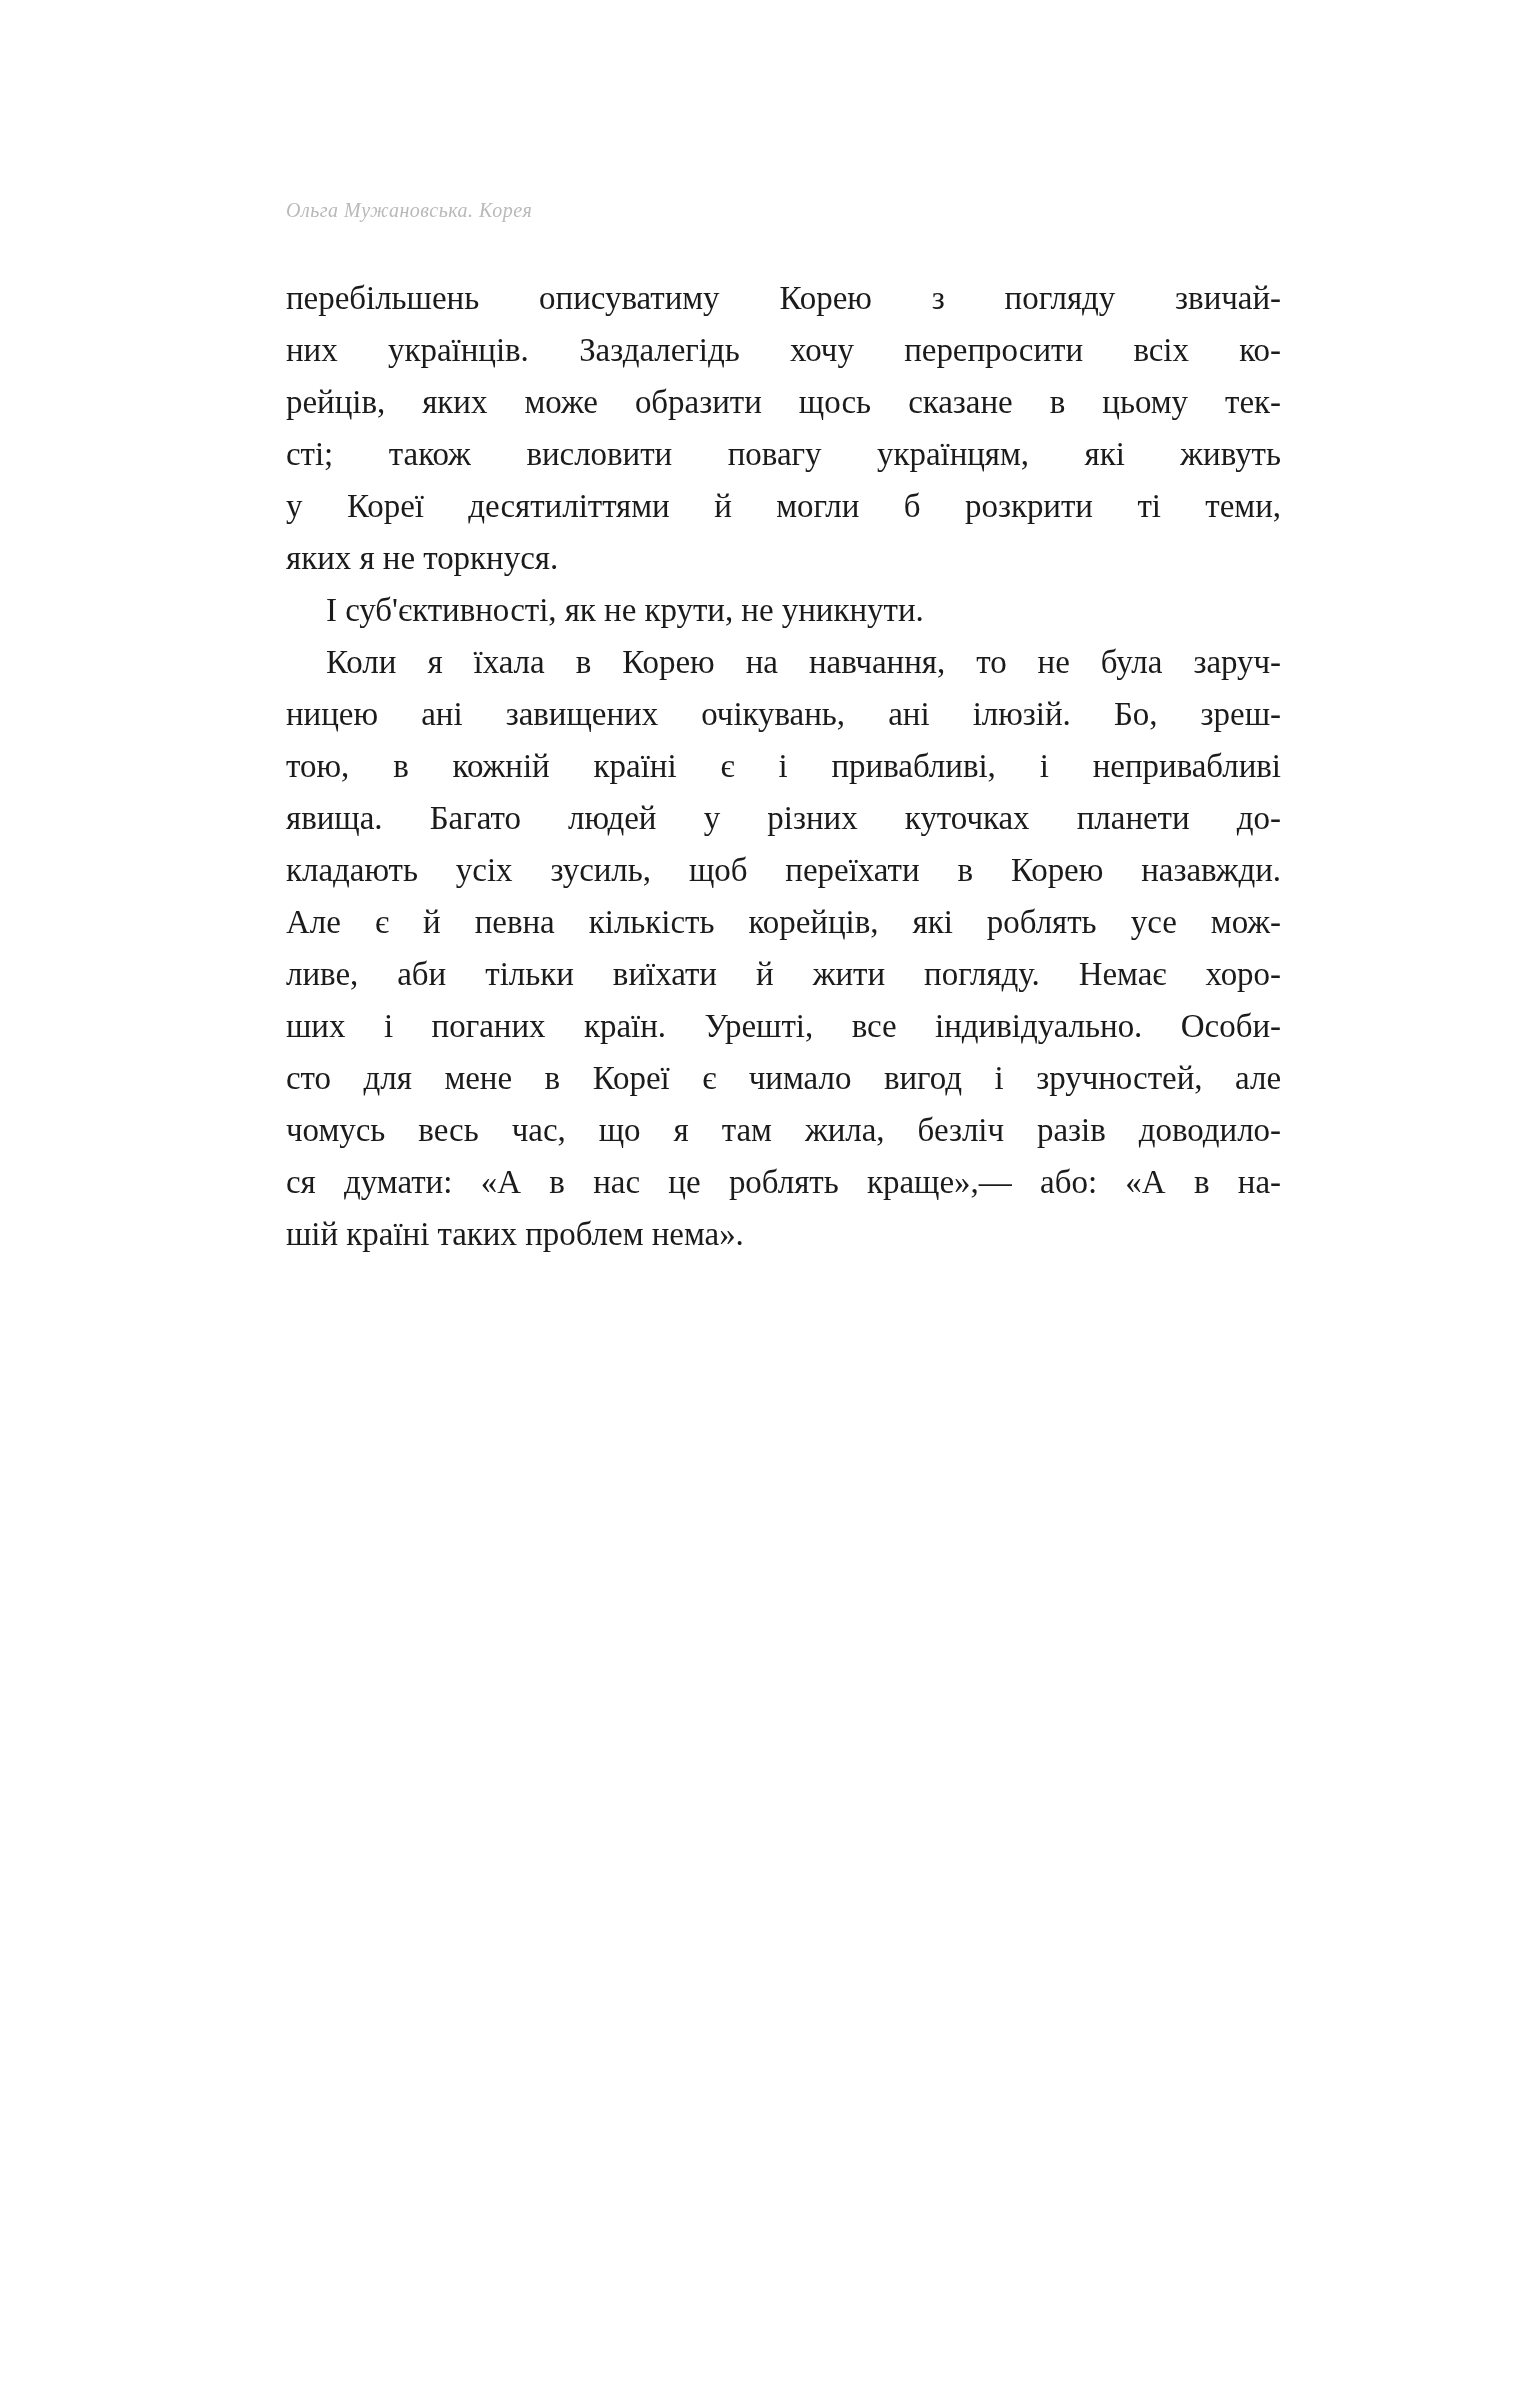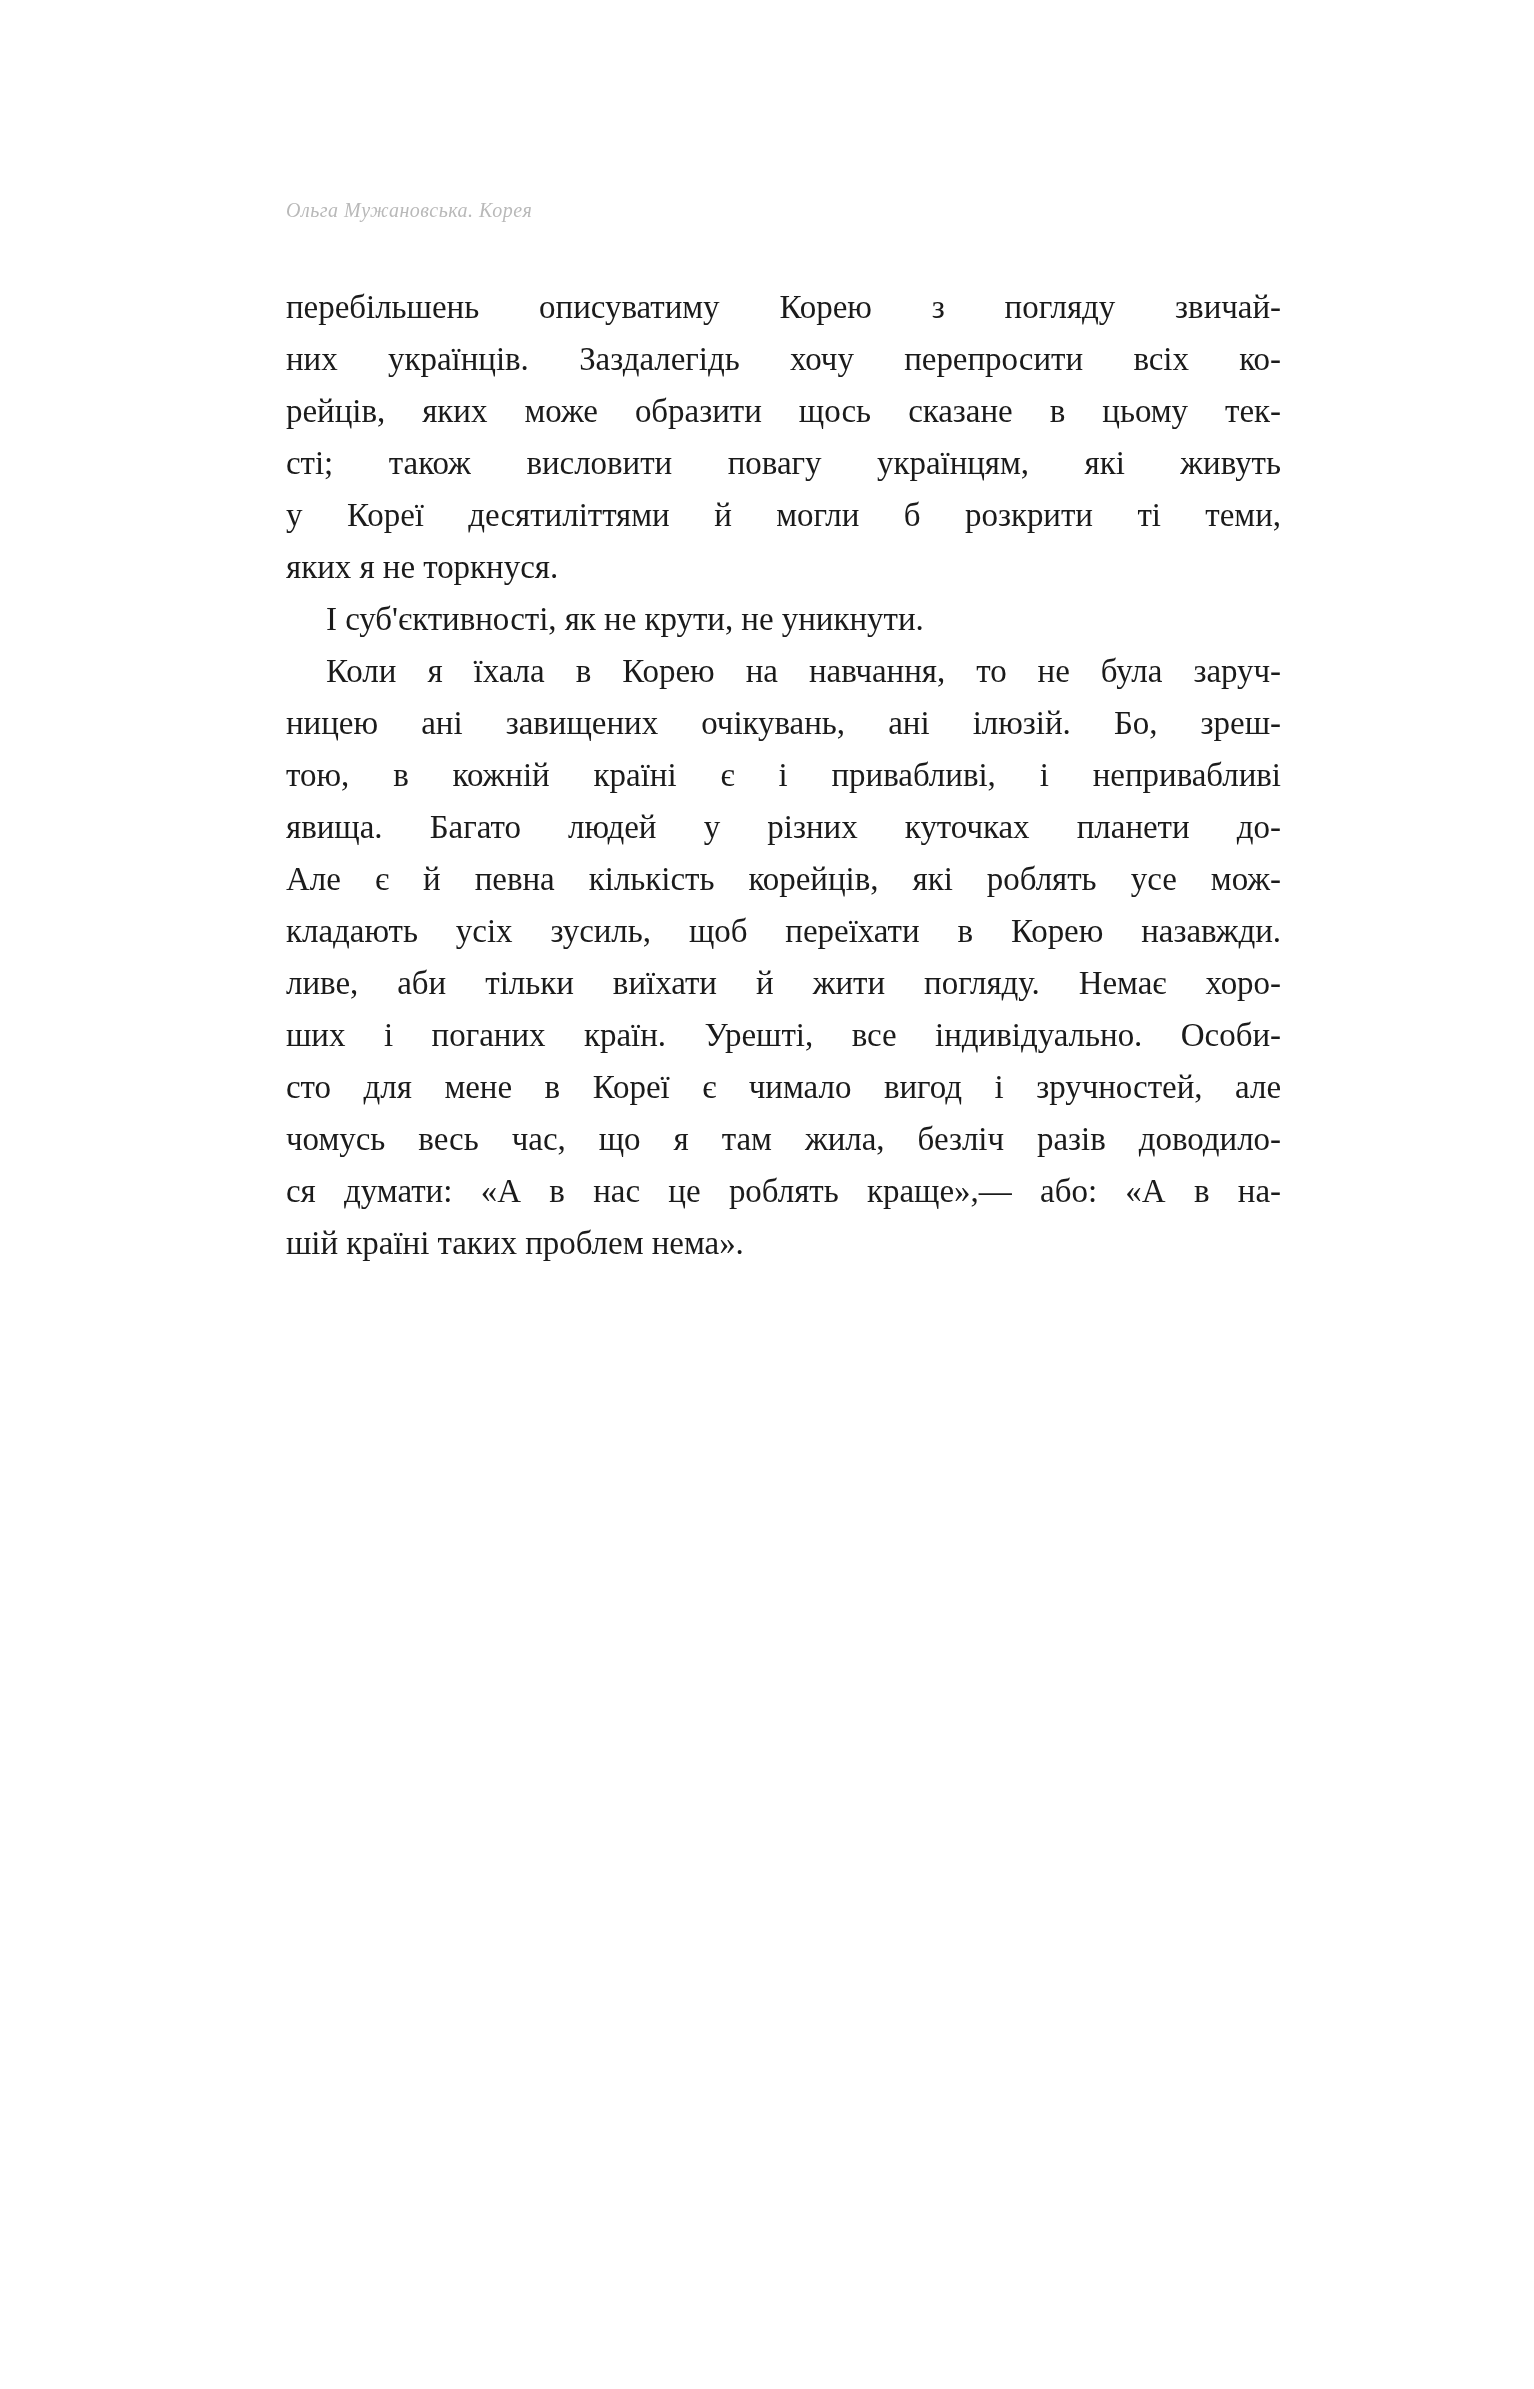--- a/index.html
+++ b/index.html
@@ -30,21 +30,21 @@
     font-size: 20px;
     line-height: 27px;
     letter-spacing: 0.5px;
     color: #b9b9b9;
     white-space: nowrap;
   }
   
   .textblock {
     position: absolute;
     left: 286px;
-    top: 281px;
+    top: 272px;
     width: 995px;
   }
   .para {
     margin: 0;
     color: #1b1b1b;
     font-size: 33px;
     line-height: 52px;
     font-weight: 400;
     letter-spacing: -0.04px;
   }
@@ -89,22 +89,22 @@
 
     <p class="para">
       <span class="line indent-last">І суб'єктивності, як не крути, не уникнути.</span>
     </p>
 
     <p class="para">
       <span class="line indent">Коли я їхала в Корею на навчання, то не була заруч-</span>
       <span class="line">ницею ані завищених очікувань, ані ілюзій. Бо, зреш-</span>
       <span class="line">тою, в кожній країні є і привабливі, і непривабливі</span>
       <span class="line">явища. Багато людей у різних куточках планети до-</span>
+      <span class="line">кладають усіх зусиль, щоб переїхати в Корею назавжди.</span>
       <span class="line">Але є й певна кількість корейців, які роблять усе мож-</span>
-      <span class="line">кладають усіх зусиль, щоб переїхати в Корею назавжди.</span>
       <span class="line">ливе, аби тільки виїхати й жити погляду. Немає хоро-</span>
       <span class="line">ших і поганих країн. Урешті, все індивідуально. Особи-</span>
       <span class="line">сто для мене в Кореї є чимало вигод і зручностей, але</span>
       <span class="line">чомусь весь час, що я там жила, безліч разів доводило-</span>
       <span class="line">ся думати: «А в нас це роблять краще»,— або: «А в на-</span>
       <span class="line last">шій країні таких проблем нема».</span>
     </p>
 
   </div>
 </div>

